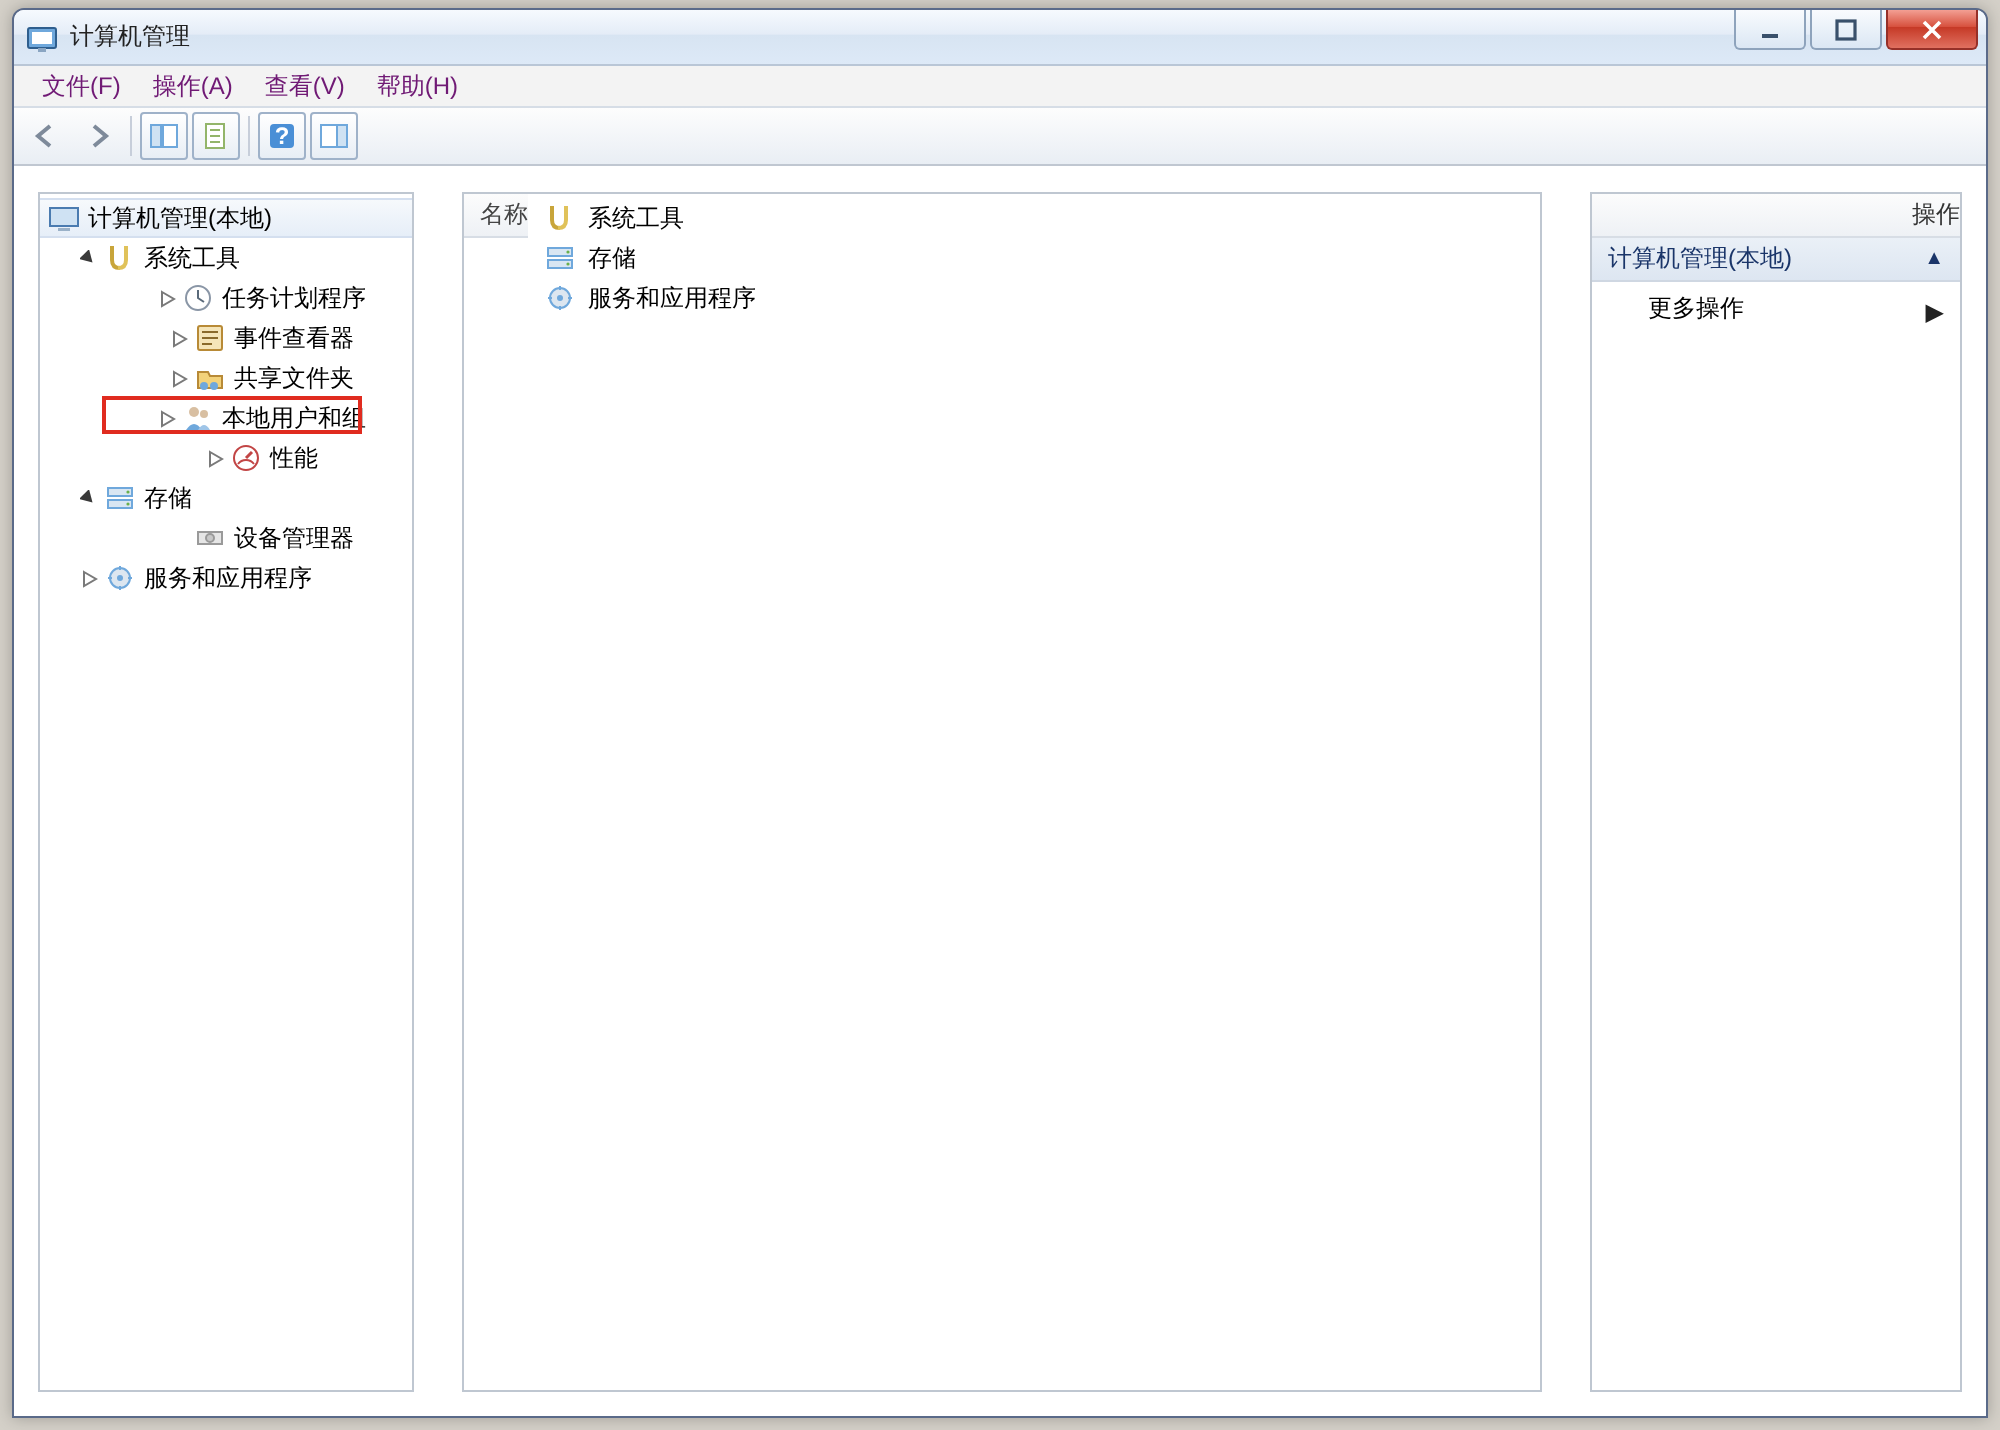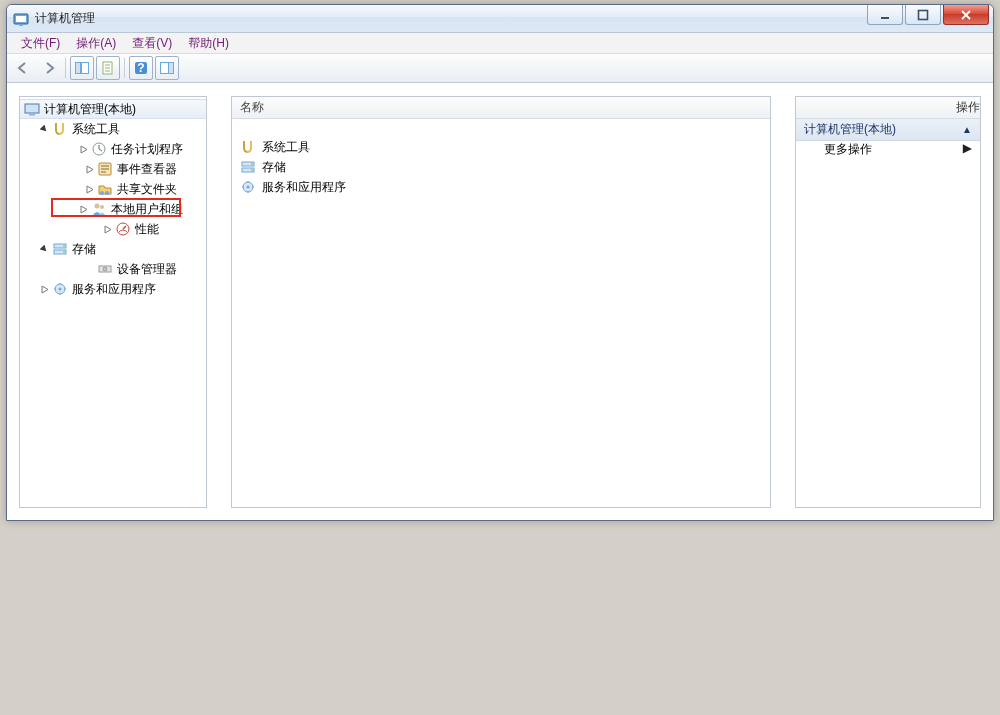--- a/index.html
+++ b/index.html
@@ -1,19 +1,19 @@
 <!DOCTYPE html>
 <html><head>
 <meta charset="utf-8">
 <style>
 * { box-sizing: border-box; margin: 0; padding: 0; font-family: "Microsoft YaHei", "SimSun", Tahoma, sans-serif; font-size: 12px; }
 html, body { width: 1000px; height: 715px; overflow: hidden; background: #d4d0c8; }
 
 .window {
-  position: absolute; left: 6px; top: 4px; width: 988px; height: 517px;
+  position: absolute; left: 6px; top: 4px; width: 988px; height: 705px;
   background: #fff;
   border: 1px solid #5a6a89;
   border-radius: 6px 6px 0 0;
   box-shadow: 0 0 8px rgba(0,0,0,.25);
   display: flex; flex-direction: column;
 }
 
 
 .titlebar {
   height: 28px;
@@ -58,21 +58,21 @@
   width:24px; height:24px; display:flex; align-items:center; justify-content:center;
   border:1px solid transparent; border-radius:2px;
 }
 .tool-btn.boxed { border:1px solid #9fb2c9; background:linear-gradient(#fff,#e8eef5); }
 .tool-btn svg { width:16px; height:16px; }
 
 
 .client { flex:1; display:flex; background:#fff; border-top:1px solid #fff; }
 .panel { border:1px solid #bfc7d1; margin:12px; background:#fff; overflow:hidden; }
 .panel-left { width:188px; display:flex; flex-direction:column; }
-.panel-center { flex:1; display:flex; flex-direction:column;gap:16px; }
+.panel-center { flex:1; display:flex; flex-direction:row; }
 .panel-right { width:186px; display:flex; flex-direction:column; }
 
 
 .tree { padding:2px 0; }
 .tree-row {
   display:flex; align-items:center; height:20px;
   padding-left:4px; white-space:nowrap;
 }
 .tree-row .expander { width:12px; height:12px; display:flex; align-items:center; justify-content:center; margin-right:2px; color:#5a5a5a; }
 .tree-row .expander.blank { visibility:hidden; }
@@ -104,21 +104,21 @@
   background:linear-gradient(#fcfcfc,#eef1f5);
   border-bottom:1px solid #d7dde5; color:#333;justify-content:flex-end;
 }
 .actions-group-title {
   height:22px; display:flex; align-items:center; justify-content:space-between;
   padding:0 8px; background:linear-gradient(#eaf0f7,#dde6f1);
   border-bottom:1px solid #cfd7e2; color:#1a3569;
 }
 .actions-group-title .collapse { font-size:10px; color:#1a3569; }
 .actions-item {
-  height:22px; display:flex; align-items:flex-start; justify-content:space-between;
+  height:22px; display:flex; align-items:flex-end; justify-content:space-between;
   padding:0 8px 0 28px; color:#000;
 }
 .actions-item .arrow { color:#222; }
 
 .red-box {
   border: 2px solid #e02b1f;
   position: absolute;
 }
 
 

